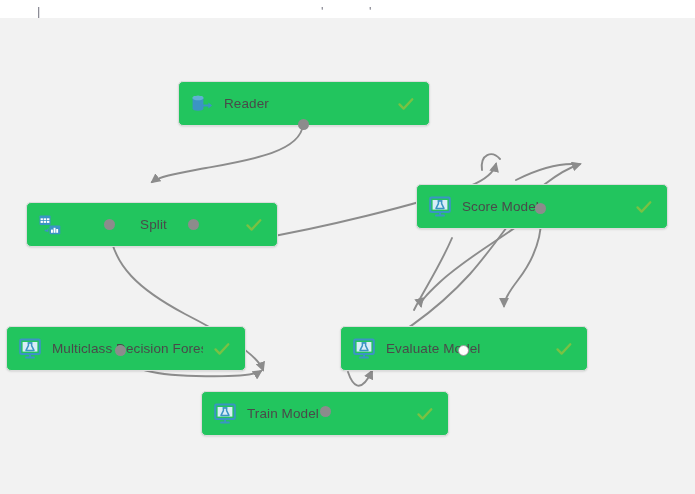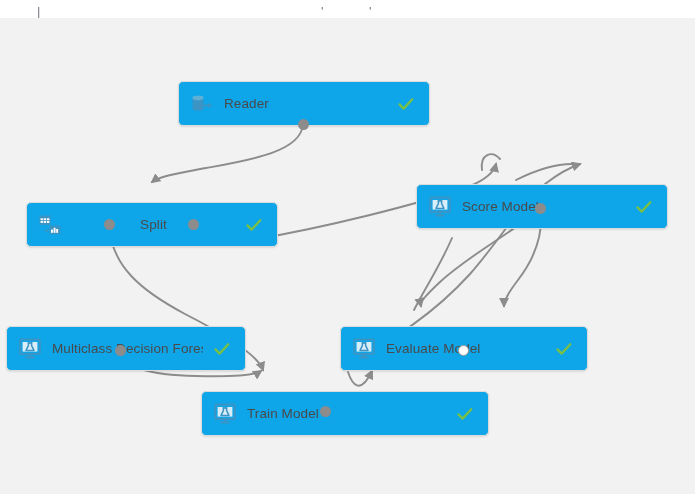--- a/index.html
+++ b/index.html
@@ -47,21 +47,21 @@
     left: 0; top: 0;
     width: 695px;
     height: 476px;
     pointer-events: none;
   }
 
   .node {
     position: absolute;
     box-sizing: border-box;
     height: 45px;
-    background: #0ea5e9;
+    background: #22c55e;
     border: 1px solid #dcdcdc;
     border-radius: 5px;
     box-shadow: 0 1px 2px rgba(0,0,0,0.10);
     display: flex;
     align-items: center;
     padding: 0 14px 0 11px;
   }
 
   .node-icon {
     width: 24px;
@@ -228,21 +228,21 @@
       <rect x="11.1" y="17.0" width="1.9" height="3.0" fill="#3b94c4"></rect>
       <rect x="7.2" y="19.6" width="9.6" height="2.0" rx="0.6" fill="#3b94c4"></rect>
     </svg>
     <span class="node-label">Evaluate Model</span>
     <svg class="node-status" viewBox="0 0 18 18">
       <path d="M2.5 9.4 L6.6 13.6 L15.3 4.3" fill="none" stroke="#7ac143" stroke-width="2.3" stroke-linecap="round" stroke-linejoin="round"></path>
     </svg>
   </div>
   <div class="port hollow" style="left:457.5px; top:326.5px;"></div>
 
-  <div class="node" style="left:201px; top:373px; width:288px;">
+  <div class="node" style="left:201px; top:373px; width:248px;">
     <svg class="node-icon" viewBox="0 0 24 24">
       <rect x="2.2" y="2.6" width="19.6" height="14.4" rx="1.2" fill="none" stroke="#3b94c4" stroke-width="2"></rect>
       <rect x="4.6" y="5.0" width="14.8" height="9.6" fill="#d8edf7"></rect>
       <path d="M10.4 6.0 L13.6 6.0 L13.6 8.6 L16.0 13.4 L8.0 13.4 L10.4 8.6 Z" fill="none" stroke="#3b94c4" stroke-width="1.5" stroke-linejoin="round"></path>
       <rect x="9.6" y="5.2" width="4.8" height="1.1" fill="#3b94c4"></rect>
       <rect x="11.1" y="17.0" width="1.9" height="3.0" fill="#3b94c4"></rect>
       <rect x="7.2" y="19.6" width="9.6" height="2.0" rx="0.6" fill="#3b94c4"></rect>
     </svg>
     <span class="node-label">Train Model</span>
     <svg class="node-status" viewBox="0 0 18 18">

